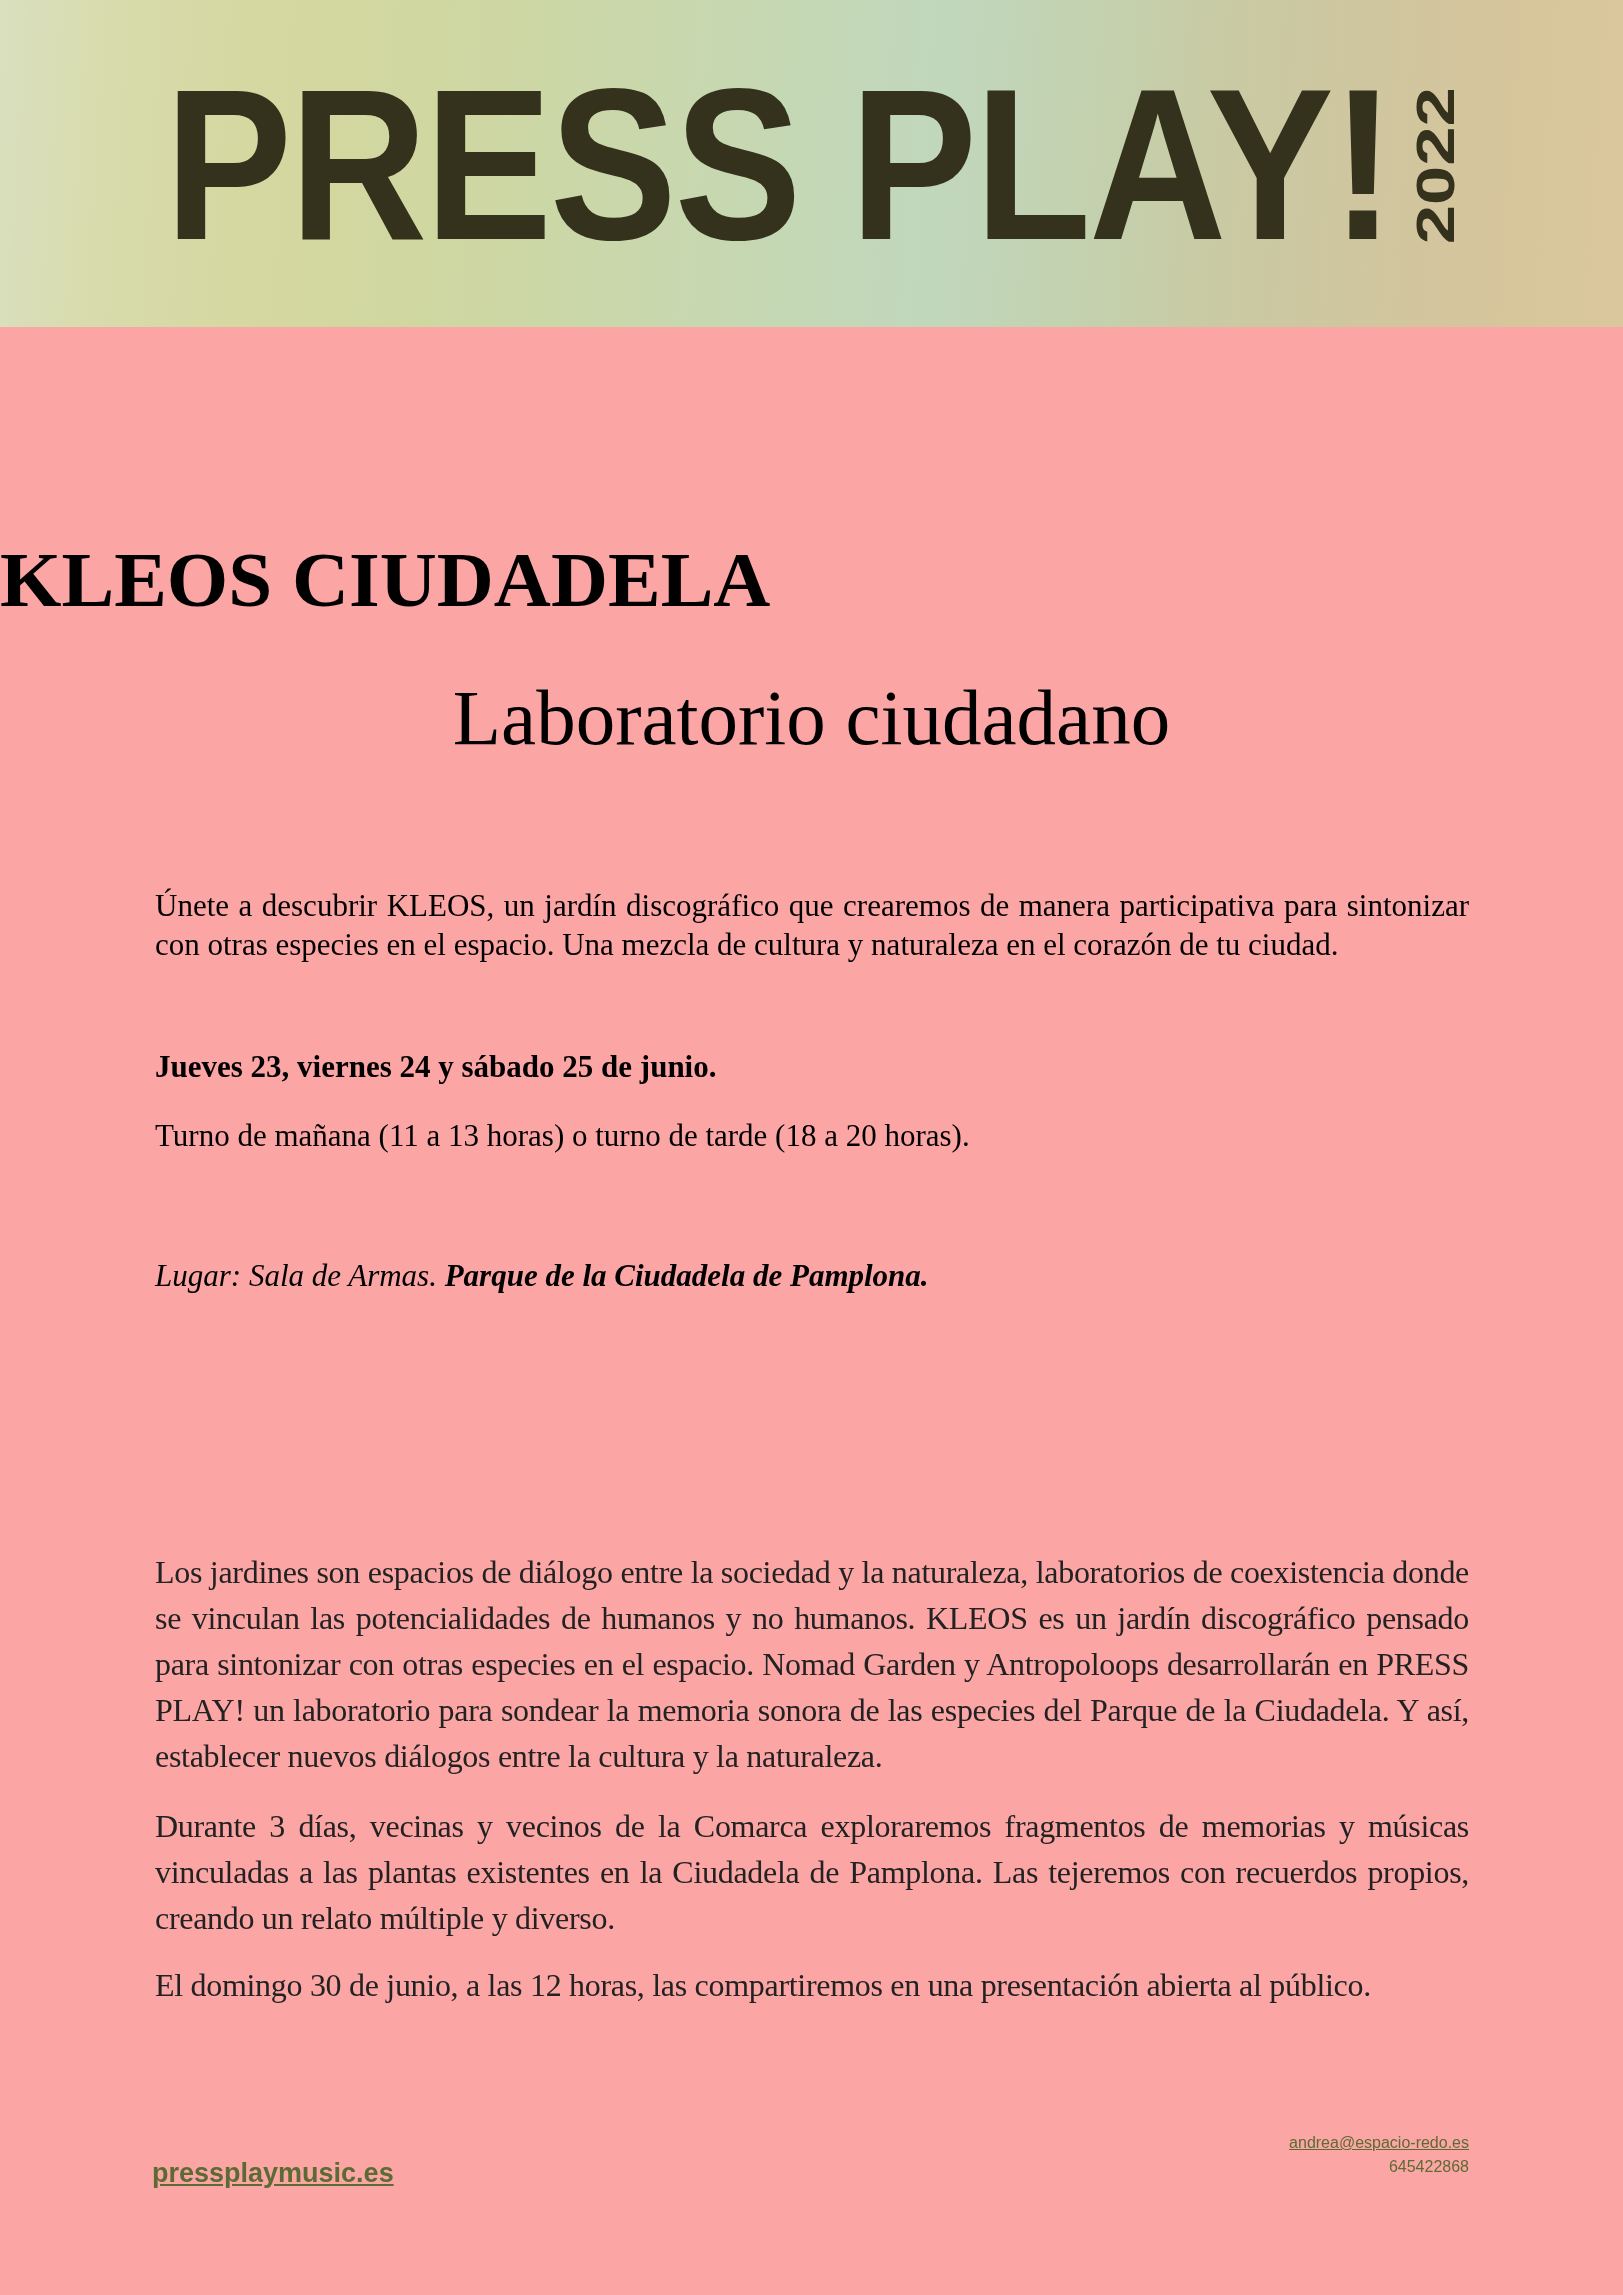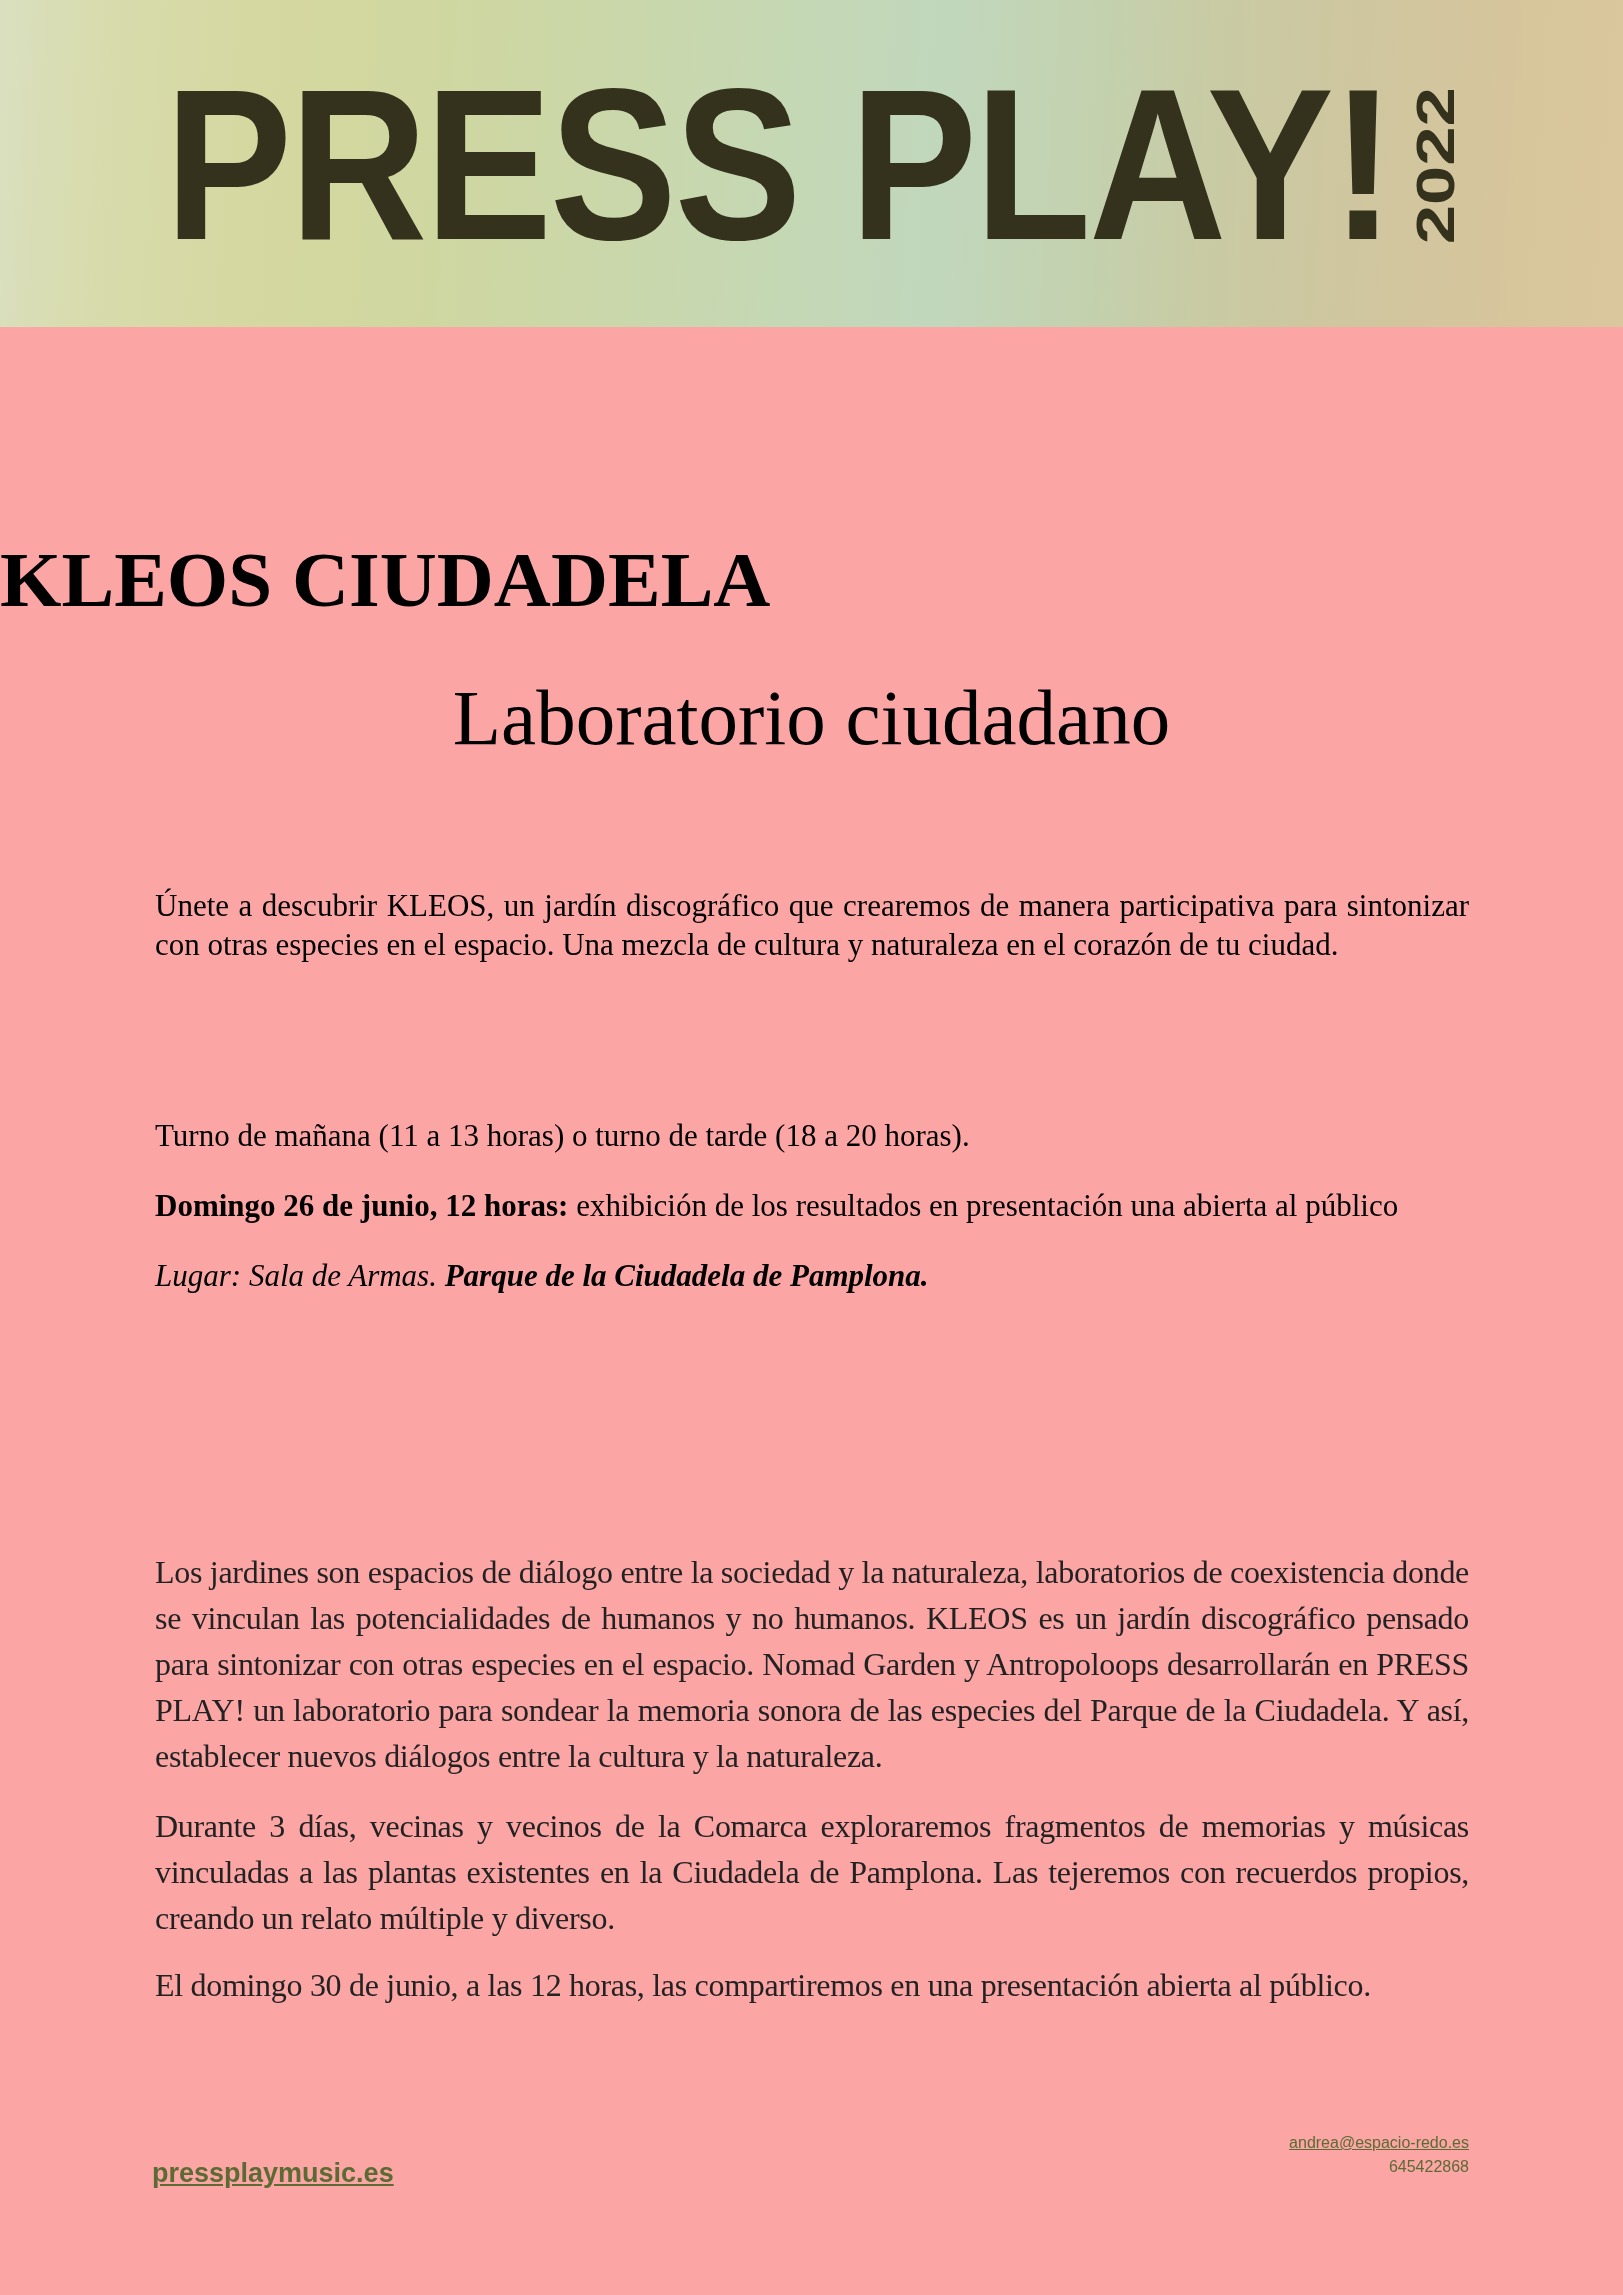--- a/index.html
+++ b/index.html
@@ -157,24 +157,24 @@
     <svg class="year-svg" width="59" height="170" viewBox="0 0 90 260">
       <text transform="translate(72,248) rotate(-90)" font-size="82" fill="#34321d" textLength="240" lengthAdjust="spacingAndGlyphs">2022</text>
     </svg>
   </header>
 
   <h1 class="doc-title">KLEOS CIUDADELA</h1>
   <h2 class="doc-subtitle">Laboratorio ciudadano</h2>
 
   <p class="serif-p p-intro">Únete a descubrir KLEOS, un jardín discográfico que crearemos de manera participativa para sintonizar con otras especies en el espacio. Una mezcla de cultura y naturaleza en el corazón de tu ciudad.</p>
 
+  <p class="serif-p p-dates">Jueves 23, viernes 24 y sábado 25 de junio.</p>
 
   <p class="serif-p p-shifts">Turno de mañana (11 a 13 horas) o turno de tarde (18 a 20 horas).</p>
 
-  <p class="serif-p p-sunday"><span class="lead">Domingo 26 de junio, 12 horas:</span><span> exhibición de los resultados en presentación una abierta al público</span></p>
 
   <p class="serif-p p-place"><span>Lugar: Sala de Armas.</span><span class="strong"> Parque de la Ciudadela de Pamplona.</span></p>
 
   <p class="sans-p p-desc1">Los jardines son espacios de diálogo entre la sociedad y la naturaleza, laboratorios de coexistencia donde se vinculan las potencialidades de humanos y no humanos. KLEOS es un jardín discográfico pensado para sintonizar con otras especies en el espacio. Nomad Garden y Antropoloops desarrollarán en PRESS PLAY! un laboratorio para sondear la memoria sonora de las especies del Parque de la Ciudadela. Y así, establecer nuevos diálogos entre la cultura y la naturaleza.</p>
 
   <p class="sans-p p-desc2">Durante 3 días, vecinas y vecinos de la Comarca exploraremos fragmentos de memorias y músicas vinculadas a las plantas existentes en la Ciudadela de Pamplona. Las tejeremos con recuerdos propios, creando un relato múltiple y diverso.</p>
 
   <p class="sans-p p-desc3">El domingo 30 de junio, a las 12 horas, las compartiremos en una presentación abierta al público.</p>
 
   <a class="footer-site" href="#">pressplaymusic.es</a>

